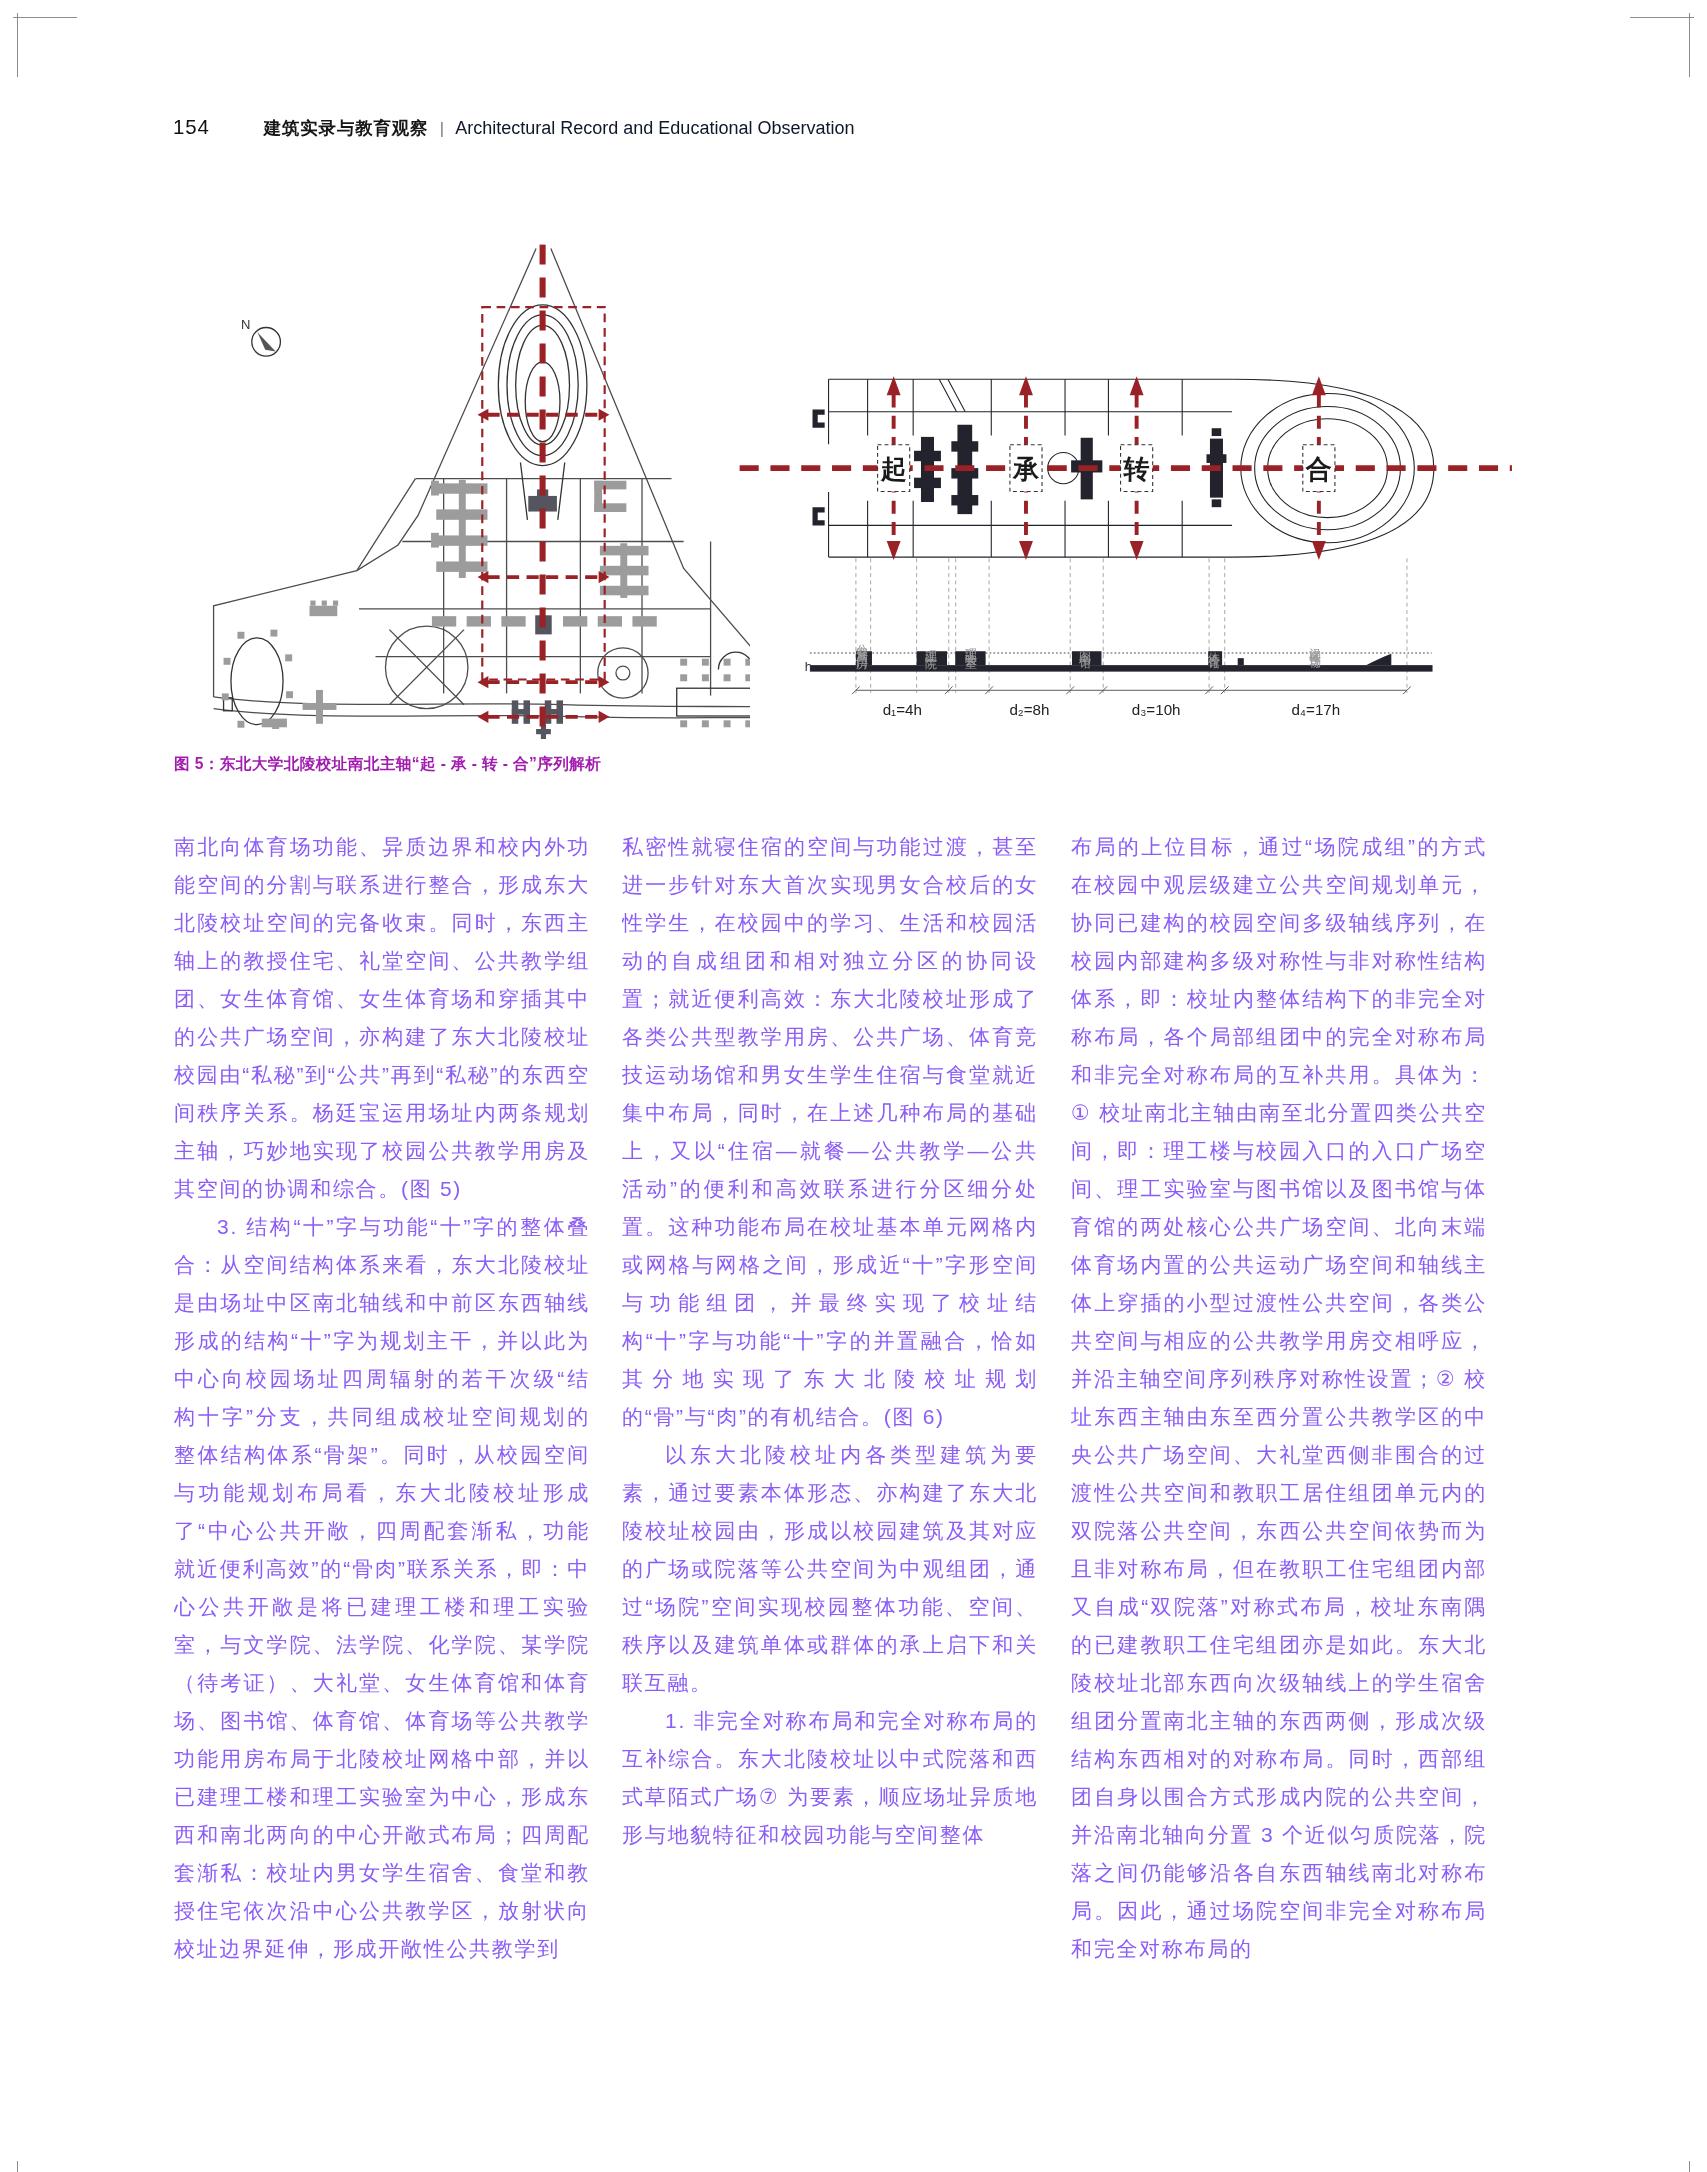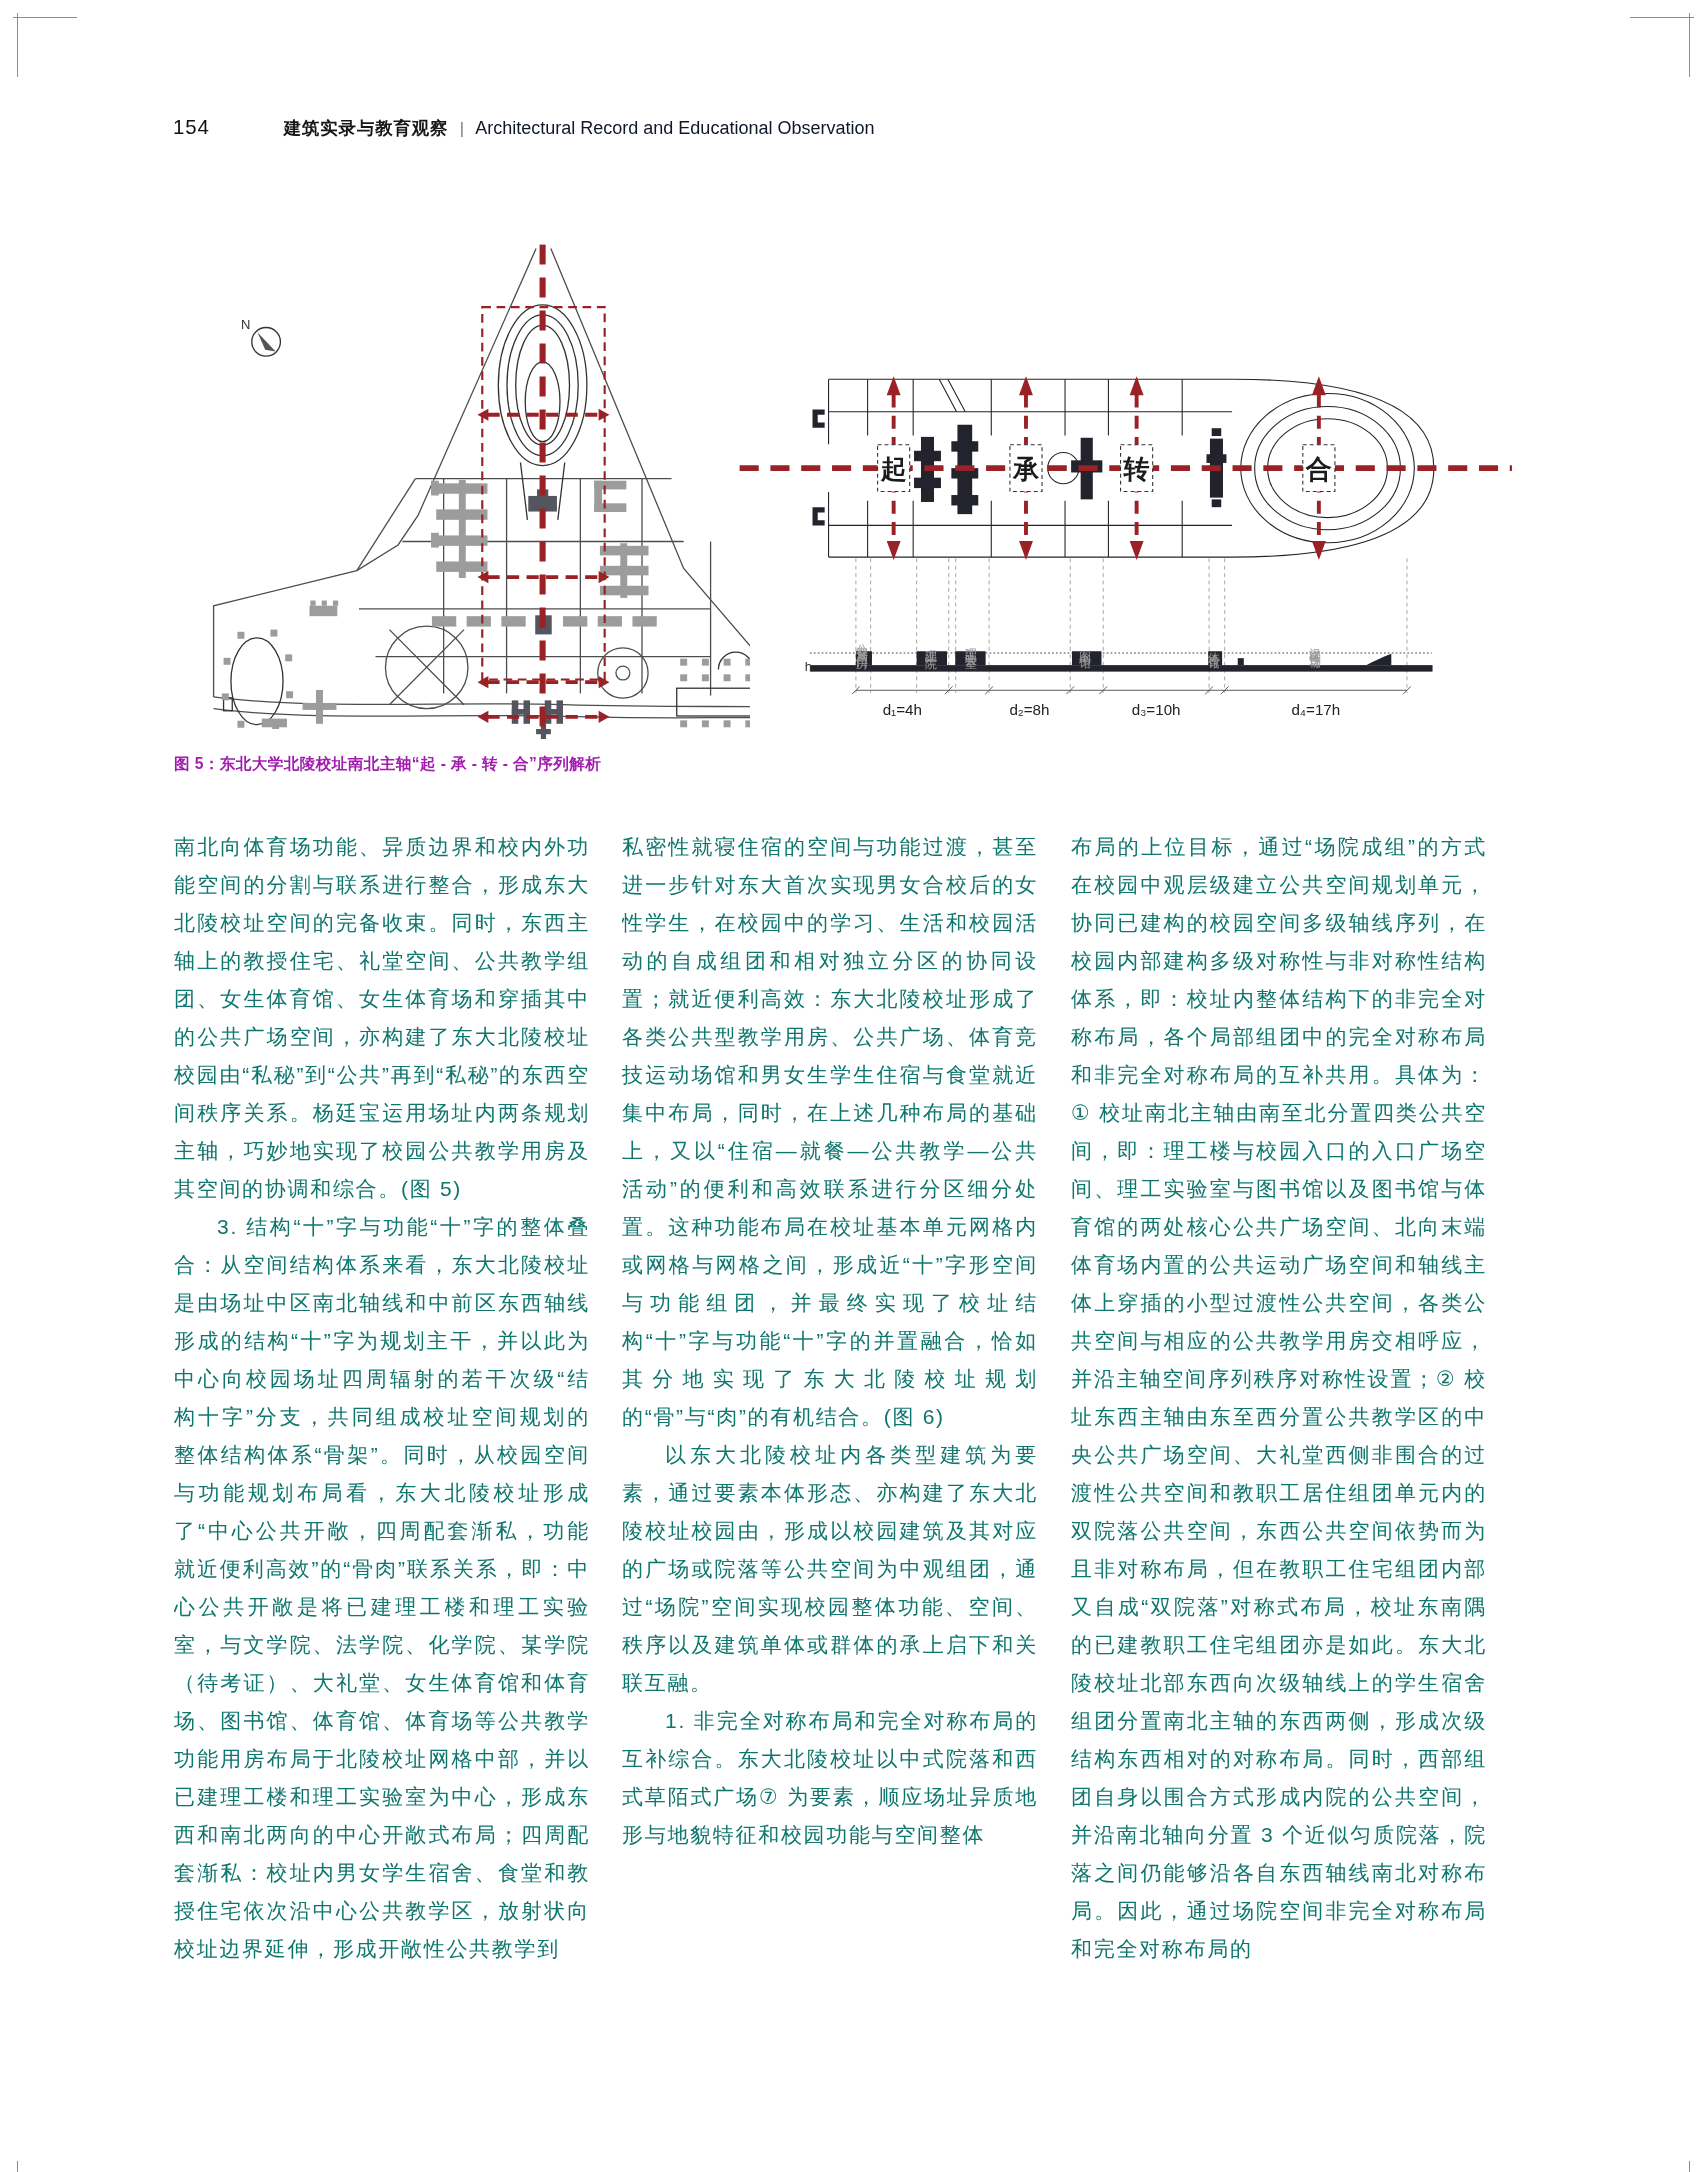--- a/index.html
+++ b/index.html
@@ -5,34 +5,34 @@
   html,body{margin:0;padding:0;background:#ffffff;}
   .page{position:relative;width:1707px;height:2238px;background:#fff;overflow:hidden;
         font-family:"Liberation Sans","DejaVu Sans",sans-serif;color:#161616;}
   
   .crop{position:absolute;background:#8d8d8d;}
   .crop.h{height:0.9px;width:64px;}
   .crop.v{width:0.9px;height:64px;}
   
   .header{position:absolute;left:173px;top:116px;display:flex;align-items:baseline;}
   .pagenum{font-size:20.4px;color:#111;letter-spacing:0.9px;}
-  .htitle-cn{font-size:17.4px;font-weight:700;margin-left:74px;letter-spacing:0.9px;}
+  .htitle-cn{font-size:17.4px;font-weight:700;margin-left:54px;letter-spacing:0.9px;}
   .hdiv{font-size:16.5px;color:#777;margin:0 11.3px;font-weight:300;}
   .htitle-en{font-size:18px;color:#0f172a;}
   
   .map-fig{position:absolute;left:172px;top:242px;width:578px;height:497px;}
   .seq-fig{position:absolute;left:804px;top:364px;width:726px;height:361px;}
   .seq-fig svg{position:absolute;inset:0;overflow:visible;}
   .vlabel{position:absolute;bottom:76px;writing-mode:vertical-rl;font-size:12px;
           color:#9b9b9b;letter-spacing:2.2px;line-height:1;}
   .caption{position:absolute;left:174px;top:754px;font-size:15.6px;font-weight:700;
            letter-spacing:0.4px;color:#a21caf;}
   
   .col{position:absolute;top:828px;width:416px;height:1217px;overflow:hidden;
-       font-size:21px;line-height:38px;letter-spacing:1.7px;text-align:justify;color:#0f766e;}
+       font-size:21px;line-height:38px;letter-spacing:1.7px;text-align:justify;color:#8b5cf6;}
   .col p{margin:0;}
   .col p.indent{text-indent:43px;}
   .col-heading{font-size:21px;font-weight:700;margin:25px 0 42px 0;letter-spacing:1.7px;}
   #col1{left:174px;} #col2{left:622px;} #col3{left:1071px;}
 </style>
 </head>
 <body>
 
 <div class="page">
 

